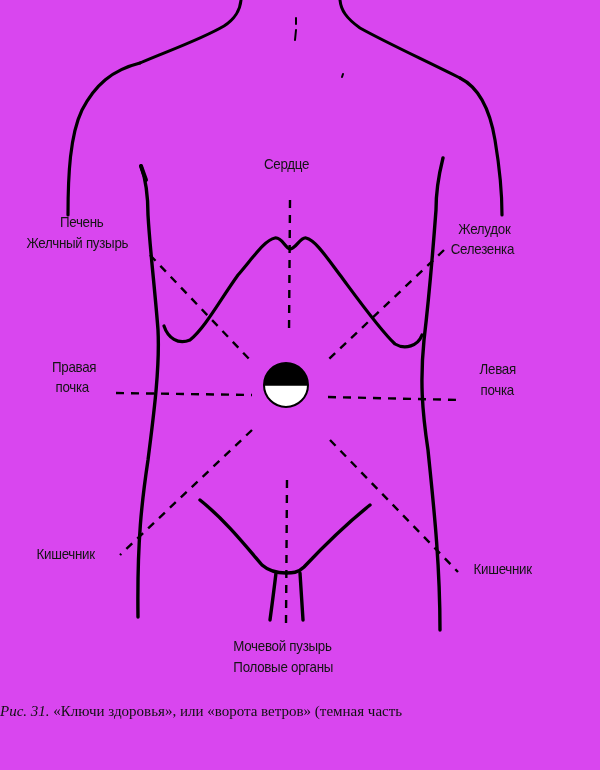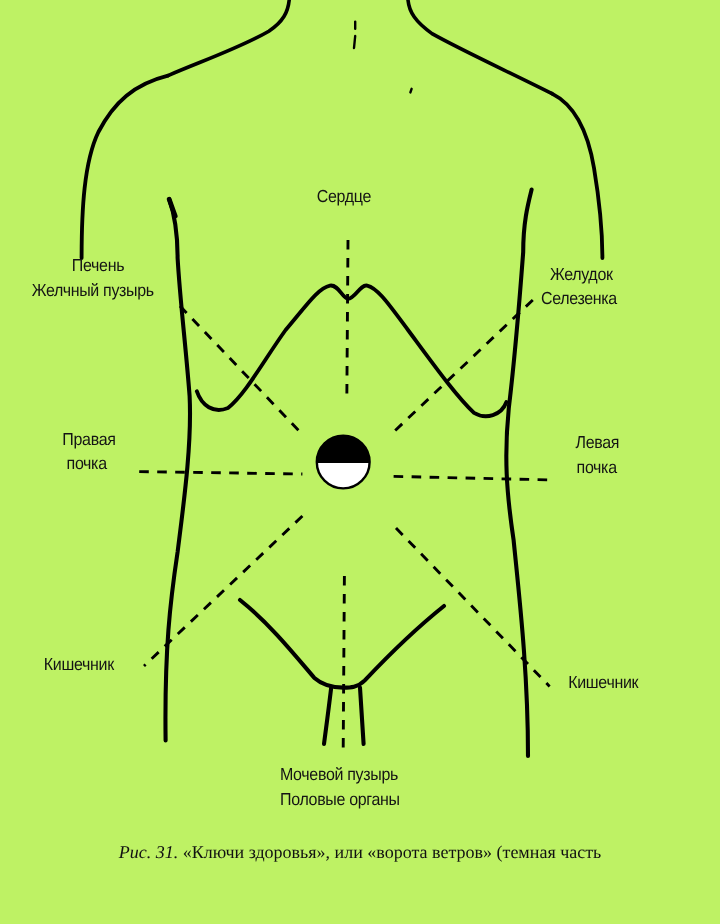--- a/index.html
+++ b/index.html
@@ -1,20 +1,20 @@
 <!DOCTYPE html>
 <html><head>
   <meta charset="utf-8">
   <style>
     html, body { margin: 0; padding: 0; background: #ffffff; }
     .page {
       position: relative;
       width: 600px;
       height: 770px;
-      background: #bef264;
+      background: #d946ef;
       overflow: hidden;
     }
     svg.figure {
       position: absolute;
       left: 0; top: 0;
       width: 600px; height: 690px;
     }
     .label {
       position: absolute;
       font-family: "Liberation Sans", sans-serif;
@@ -23,21 +23,20 @@
       line-height: 22px;
       white-space: nowrap;
       letter-spacing: -0.3px;
       transform: scaleX(0.92);
     }
     .label.center { text-align: center; }
     .caption {
       position: absolute;
       left: 0; top: 700px;
       width: 600px;
-      text-align: center;
       font-family: "Liberation Serif", serif;
       font-size: 15px;
       line-height: 22px;
       color: #111;
     }
     .caption .fig-num { font-style: italic; }
   </style>
 </head>
 <body>
 

